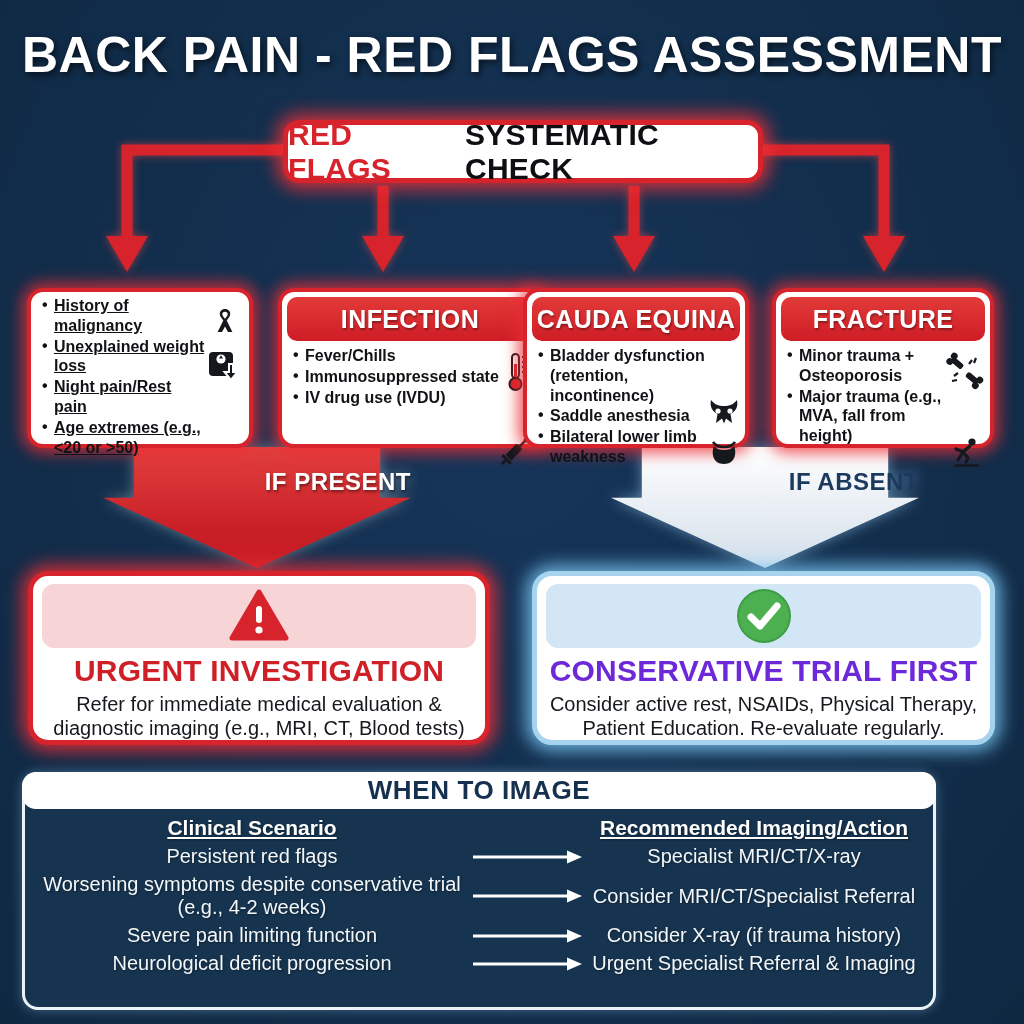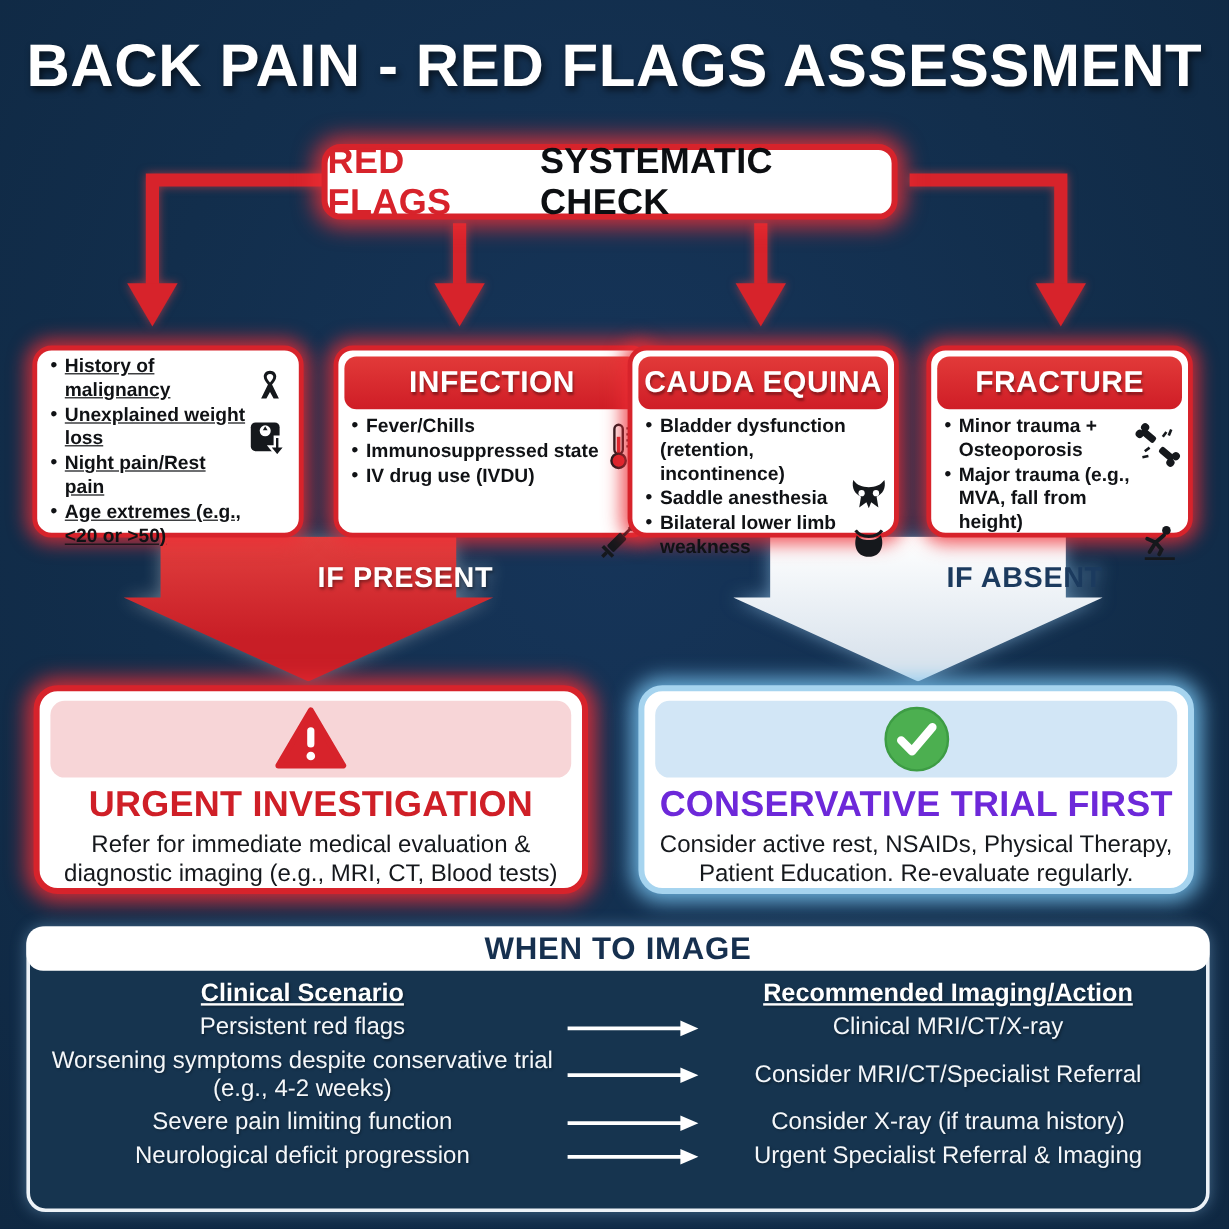--- a/index.html
+++ b/index.html
@@ -9,21 +9,21 @@
     font-family:"Liberation Sans", sans-serif;overflow:hidden;
   }
   
   .title{
     position:absolute;top:26px;left:0;right:0;text-align:center;
     font-size:50px;font-weight:800;color:#ffffff;letter-spacing:.5px;
     text-shadow:2px 3px 6px rgba(0,0,0,.6);
   }
   
   .check{
-    position:absolute;left:268px;top:120px;width:480px;height:63px;z-index:3;
+    position:absolute;left:283px;top:120px;width:480px;height:63px;z-index:3;
     background:#ffffff;border:5px solid #d7232b;border-radius:16px;box-sizing:border-box;
     display:flex;align-items:center;justify-content:center;gap:11px;
     font-size:30px;font-weight:800;letter-spacing:.3px;
     box-shadow:0 0 18px 6px rgba(238,48,54,.85);
   }
   .check .hl{color:#d7232b}
   .check .rest{color:#0d0f12}
   
   .connectors{position:absolute;left:0;top:0;z-index:1;
     filter:drop-shadow(0 0 4px rgba(255,70,70,.55));}
@@ -74,21 +74,21 @@
     box-shadow:0 0 17px 6px rgba(120,195,240,.85);}
   .strip{margin:8px 9px 6px;height:64px;border-radius:12px;
     display:flex;align-items:center;justify-content:center;}
   #urgent-box .strip{background:#f7d5d7;}
   #conservative-box .strip{background:#d2e6f6;}
   .outcome h2{margin:1px 0 4px;font-size:30px;font-weight:800;letter-spacing:.2px;}
   #urgent-box h2{color:#cf1f27;}
   #conservative-box h2{color:#6d28d9;}
   .outcome p{margin:0 12px;font-size:20px;color:#15181c;line-height:1.22;font-weight:400;}
   
-  .panel{position:absolute;left:22px;top:772px;width:986px;height:238px;z-index:2;
+  .panel{position:absolute;left:22px;top:772px;width:914px;height:238px;z-index:2;
     border:3px solid #edf2f7;border-radius:16px;box-sizing:border-box;
     background:#16344f;box-shadow:0 0 12px rgba(150,200,240,.4);}
   .phdr{height:37px;margin:-3px -3px 0;background:#ffffff;border-radius:14px;
     display:flex;align-items:center;justify-content:center;
     font-size:26px;font-weight:800;color:#16304f;letter-spacing:.6px;}
   .tgrid{padding:7px 12px 0;}
   .trow{display:grid;grid-template-columns:430px 120px 1fr;align-items:center;margin-bottom:5px;}
   .chead{color:#ffffff;font-weight:800;font-size:21px;text-decoration:underline;
     text-align:center;text-shadow:1px 1px 2px rgba(0,0,0,.4);}
   .tcell{color:#f4f7fa;font-size:20px;font-weight:400;text-align:center;line-height:1.15;
@@ -274,21 +274,21 @@
         <div class="chead">Recommended Imaging/Action</div>
       </div>
       <div class="trow">
         <div class="tcell">Persistent red flags</div>
         <div class="acell">
             <svg width="112" height="16" viewBox="0 0 112 16">
               <line x1="2" y1="8" x2="98" y2="8" stroke="#fff" stroke-width="3.2"></line>
               <path d="M96 1.5 L111 8 L96 14.5 Z" fill="#fff"></path>
             </svg>
           </div>
-        <div class="tcell">Clinical MRI/CT/X-ray</div>
+        <div class="tcell">Specialist MRI/CT/X-ray</div>
       </div>
       <div class="trow">
         <div class="tcell">Worsening symptoms despite conservative trial (e.g., 4-2 weeks)</div>
         <div class="acell">
             <svg width="112" height="16" viewBox="0 0 112 16">
               <line x1="2" y1="8" x2="98" y2="8" stroke="#fff" stroke-width="3.2"></line>
               <path d="M96 1.5 L111 8 L96 14.5 Z" fill="#fff"></path>
             </svg>
           </div>
         <div class="tcell">Consider MRI/CT/Specialist Referral</div>

